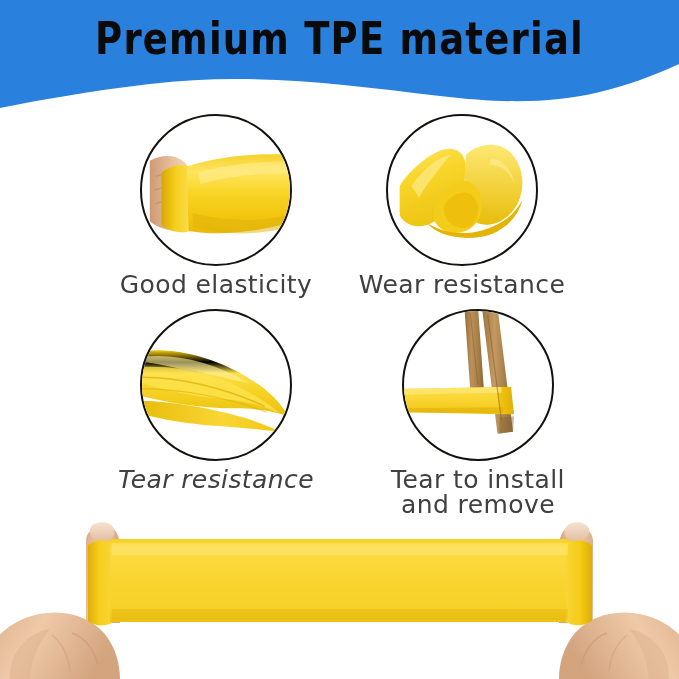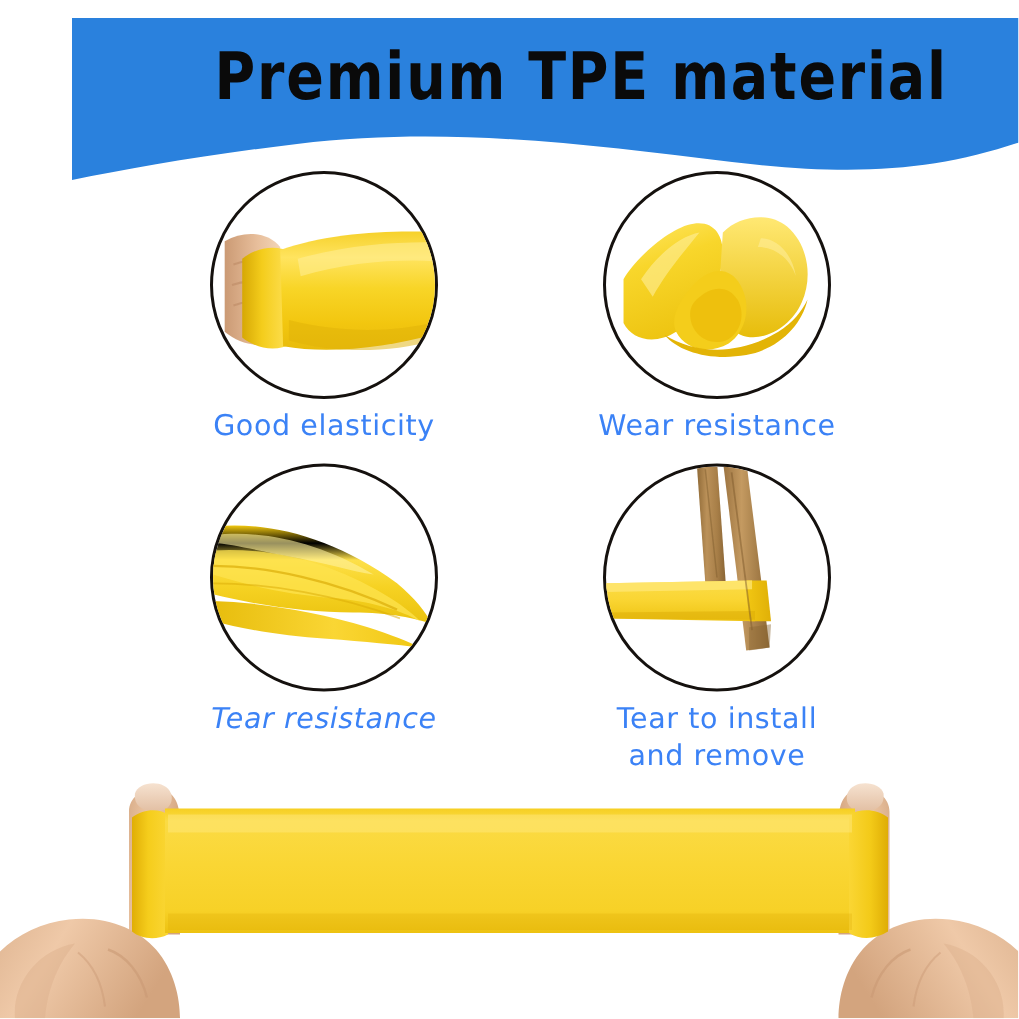--- a/index.html
+++ b/index.html
@@ -16,24 +16,23 @@
     width: 679px;
     height: 679px;
     background: #ffffff;
     overflow: hidden;
   }
 
   
   .banner {
     position: absolute;
     left: 0;
-    top: 12px;
+    top: 0;
     width: 559px;
     height: 110px;
-    margin-left: 48px;
   }
   .banner svg { display: block; width: 679px; height: 110px; }
 
   .banner-title {
     position: absolute;
     left: 0;
     top: 14px;
     width: 679px;
     text-align: center;
     font-family: "DejaVu Sans", sans-serif;
@@ -52,44 +51,44 @@
     left: 0;
     top: 112px;
     width: 679px;
     height: 405px;
   }
   .feature {
     position: absolute;
     width: 300px;
   }
   .feature.c1 { left: 66px;  top: 2px; }
-  .feature.c2 { left: 328px; top: 2px; }
+  .feature.c2 { left: 312px; top: 2px; }
   .feature.c3 { left: 66px;  top: 197px; font-style: italic; }
   .feature.c4 { left: 328px; top: 197px; }
 
   .circle {
     position: relative;
     width: 152px;
     height: 152px;
     margin: 0 auto;
     border: 2px solid #15110e;
     border-radius: 50%;
     background: #ffffff;
     overflow: hidden;
     box-sizing: border-box;
   }
   .circle svg { display: block; width: 100%; height: 100%; }
 
   .feature-label {
     margin-top: 6px;
     text-align: center;
     font-family: "DejaVu Sans", sans-serif;
-    font-size: 19px;
+    font-size: 25px;
     line-height: 25px;
-    color: #3b82f6;
+    color: #404040;
     letter-spacing: 0.4px;
     white-space: pre-line;
   }
 
   
   .hero {
     position: absolute;
     left: 0;
     top: 505px;
     width: 679px;

